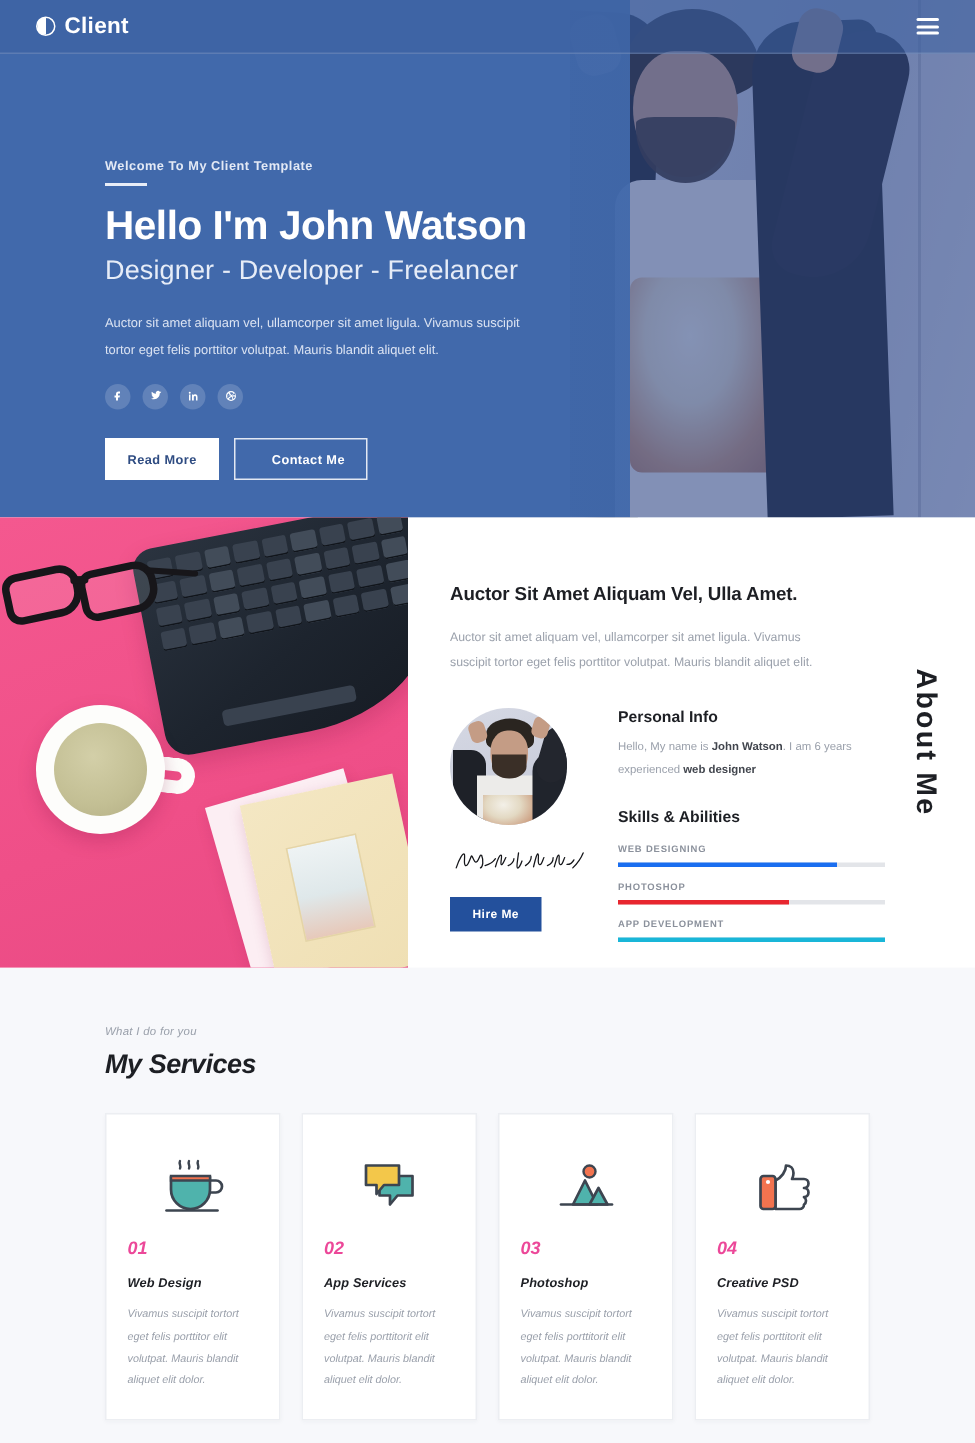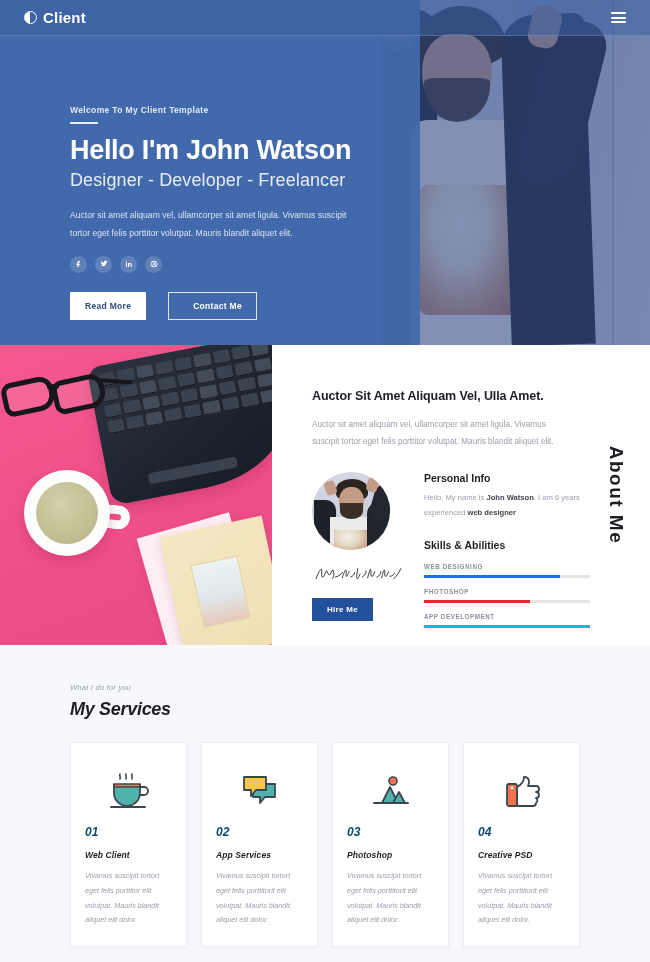--- a/index.html
+++ b/index.html
@@ -90,21 +90,21 @@
   .welcome-rule { width:28px; height:2px; background:#e8edf7; margin:7px 0 12px; }
   .hero-title { color:#fff; font-size:27px; font-weight:700; letter-spacing:-.3px; line-height:1.05; }
   .hero-sub { color:#e6ecf7; font-size:18px; font-weight:400; margin-top:6px; letter-spacing:.1px; }
   .hero-desc { color:#dbe3f2; font-size:8.6px; line-height:2.05; margin-top:16px; width:285px; }
   .socials { display:flex; gap:8px; margin-top:13px; }
   .soc {
     width:17px; height:17px; border-radius:50%; background:rgba(255,255,255,.17);
     display:flex; align-items:center; justify-content:center; color:#fff; font-size:8px; cursor:pointer;
   }
   .soc svg { width:8px; height:8px; fill:#fff; }
-  .hero-btns { display:flex; gap:22px; margin-top:19px; }
+  .hero-btns { display:flex; gap:10px; margin-top:19px; }
   .btn {
     font-size:8.5px; font-weight:700; letter-spacing:.3px; padding:8px 14px;
     cursor:pointer; border:1px solid transparent; white-space:nowrap;
   }
   .btn-light { background:#fff; color:#2f4c82; }
   .btn-ghost { background:transparent; color:#fff; border-color:rgba(255,255,255,.85);padding-left:24px; }
 
   
   .about { position:relative; display:flex; width:650px; height:300px; background:#fff; }
   .about-photo { position:relative; width:272px; height:300px; overflow:hidden; background:#f2598f; }
@@ -152,21 +152,21 @@
     position:absolute; left:172px; top:180px; width:104px; height:128px;
     background:linear-gradient(150deg,#f4e7c3 0%,#efdfb3 100%);
     transform:rotate(-12deg); box-shadow:0 3px 9px rgba(140,25,70,.18);
   }
   .paper-card:after {
     content:""; position:absolute; left:24px; top:34px; width:46px; height:62px;
     background:linear-gradient(180deg,#eef3f4 0%,#dfe8ea 55%,#e7c9ba 100%);
     border:1px solid #e4d4a7;
   }
 
-  .about-right { flex:1; position:relative; padding:44px 0 0 28px;margin-left:12px; }
+  .about-right { flex:1; position:relative; padding:44px 0 0 28px; }
   .about-title { font-size:12.5px; font-weight:700; color:#1d1f24; letter-spacing:-.1px; }
   .about-desc { font-size:8.2px; color:#9aa0ab; line-height:2.1; margin-top:13px; width:252px; }
   .about-cols { display:flex; gap:18px; margin-top:22px; }
   .about-left-col { width:94px; }
   .avatar {
     width:78px; height:78px; border-radius:50%; overflow:hidden; position:relative;
     background:linear-gradient(160deg,#d6d9e4 0%,#c3c7d6 100%);
   }
   .av-head { position:absolute; left:27px; top:15px; width:25px; height:30px; background:#c49c85; border-radius:45%; }
   .av-hair { position:absolute; left:24px; top:7px; width:32px; height:21px; background:#2a2520; border-radius:52% 52% 30% 30%; }
@@ -207,21 +207,21 @@
   
   .services { width:650px; height:317px; background:#f7f8fb; padding:38px 70px 0;font-style:italic; }
   .svc-eyebrow { font-size:7.6px; color:#9aa0ab; letter-spacing:.2px; }
   .svc-title { font-size:18px; font-weight:700; color:#1d1f24; margin-top:7px; letter-spacing:-.3px; }
   .svc-grid { display:flex; gap:14px; margin-top:22px; }
   .svc-card {
     width:117px; background:#fff; border:1px solid #eceef2; padding:22px 14px 18px;
     box-shadow:0 1px 3px rgba(30,40,70,.04);
   }
   .svc-icon { height:52px; display:flex; align-items:center; justify-content:center; }
-  .svc-num { font-size:12px; font-weight:700; color:#0c4a6e; margin-top:8px; }
+  .svc-num { font-size:12px; font-weight:700; color:#ec4899; margin-top:8px; }
   .svc-name { font-size:8.5px; font-weight:700; color:#1d1f24; margin-top:11px; letter-spacing:.1px; }
   .svc-desc { font-size:7.2px; color:#9aa0ab; line-height:2.05; margin-top:9px; }
 </style>
 </head>
 <body>
 
 <div class="page">
 
   <section class="hero">
 
@@ -435,21 +435,21 @@
             <g fill="none" stroke="#3d4550" stroke-width="1.6" stroke-linecap="round">
               <path d="M14 9c1-2-1-3 0-5M20 9c1-2-1-3 0-5M26 9c1-2-1-3 0-5"></path>
             </g>
             <path d="M8 15h26v8a13 13 0 0 1-26 0z" fill="#4fb3ac" stroke="#3d4550" stroke-width="1.8"></path>
             <path d="M8 14h26v3H8z" fill="#f2734f" stroke="#3d4550" stroke-width="1.6"></path>
             <path d="M34 17h4a4 4 0 0 1 0 8h-4" fill="none" stroke="#3d4550" stroke-width="1.8"></path>
             <path d="M5 37h34" stroke="#3d4550" stroke-width="1.8" stroke-linecap="round"></path>
           </svg>
         </div>
         <div class="svc-num">01</div>
-        <div class="svc-name">Web Client</div>
+        <div class="svc-name">Web Design</div>
         <div class="svc-desc">Vivamus suscipit tortort eget felis porttitor elit volutpat. Mauris blandit aliquet elit dolor.</div>
       </div>
 
       <div class="svc-card">
         <div class="svc-icon">
           <svg width="46" height="42" viewBox="0 0 46 42">
             <path d="M16 14h22v13H28l-5 6v-6h-7z" fill="#4fb3ac" stroke="#3d4550" stroke-width="1.8" stroke-linejoin="round"></path>
             <path d="M7 7h22v13H19l-5 6v-6H7z" fill="#f3c74a" stroke="#3d4550" stroke-width="1.8" stroke-linejoin="round"></path>
           </svg>
         </div>

